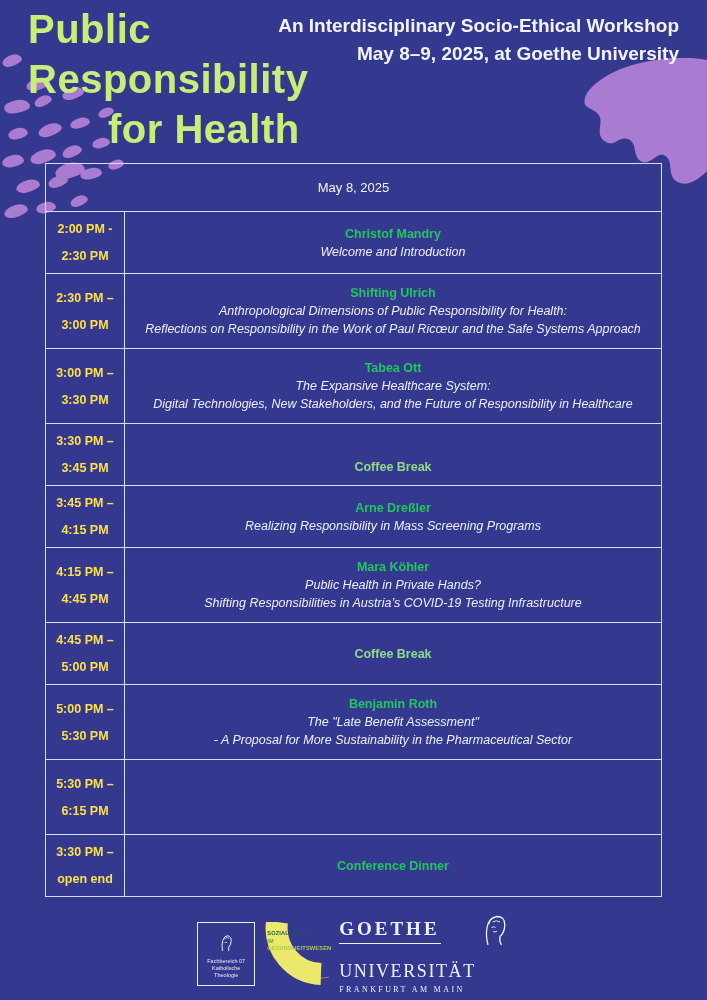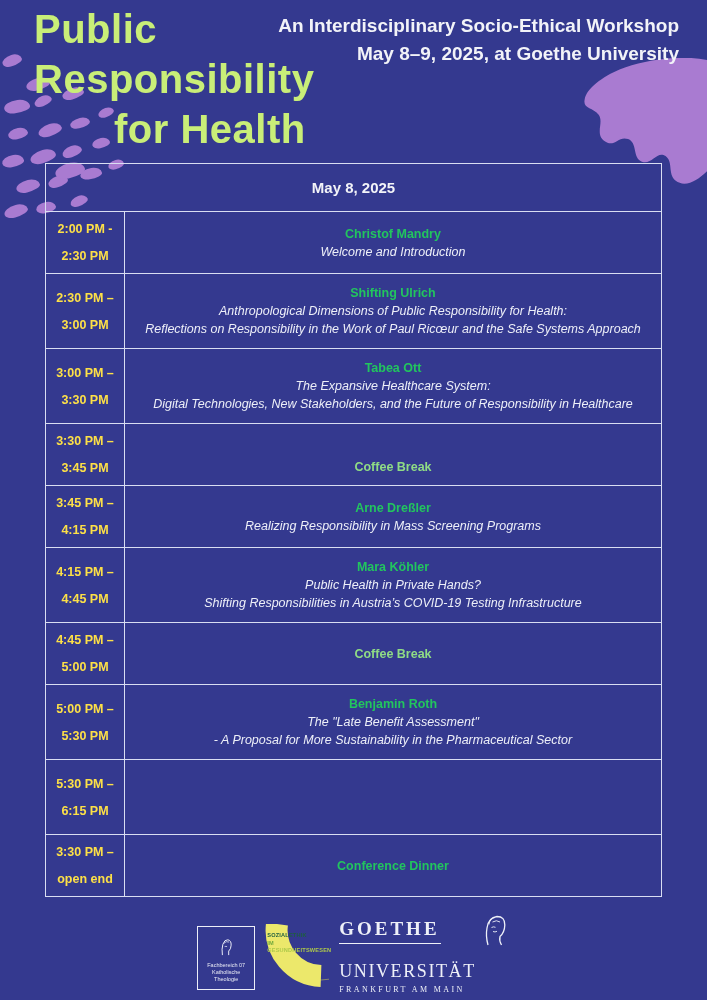--- a/index.html
+++ b/index.html
@@ -20,42 +20,42 @@
     z-index:1;
   }
   .hand-decor{
     position:absolute;
     top:58px;right:0;
     width:148px;height:132px;
     z-index:1;
   }
   
   .title-block{
-    position:absolute;left:34px;top:4px;z-index:3;
+    position:absolute;left:28px;top:4px;z-index:3;
     font-size:40px;font-weight:bold;line-height:50px;
     color:#C9EE78;
     letter-spacing:0.5px;
   }
   .title-line3{margin-left:80px;}
   .subtitle-block{
     position:absolute;right:28px;top:12px;z-index:2;
     text-align:right;
     font-size:19px;line-height:28px;font-weight:bold;
     color:#F2F3F8;
   }
   
   .schedule{
     position:absolute;left:45px;top:163px;width:617px;z-index:2;
     border:1.5px solid #D9DEF2;
     box-sizing:border-box;
   }
   .schedule-header{
     height:47px;
     display:flex;align-items:center;justify-content:center;
-    font-size:15px;font-weight:bold;
+    font-size:13px;font-weight:normal;
     border-bottom:1.3px solid #D9DEF2;
   }
   .row{display:flex;}
   .row + .row{border-top:1.3px solid #D9DEF2;}
   .cell{box-sizing:border-box;}
   .time{
     width:79px;flex:none;
     border-right:1.3px solid #D9DEF2;
     display:flex;flex-direction:column;justify-content:center;
     text-align:center;
@@ -68,21 +68,21 @@
     text-align:center;
     padding:9px 14px;
     font-size:12.5px;line-height:18px;
   }
   .line-name{font-weight:bold;color:#22c55e;}
   .line-title{font-style:italic;color:#EDEFF8;}
   .line-break{font-weight:bold;color:#8FDC85;}
   
   .footer{
     position:absolute;left:0;right:0;top:922px;height:68px;z-index:2;
-    display:flex;justify-content:center;align-items:flex-end;gap:10px;
+    display:flex;justify-content:center;align-items:flex-start;gap:10px;
   }
   .faculty-logo{
     width:58px;height:64px;box-sizing:border-box;
     border:1.5px solid #ECEEF8;
     display:flex;flex-direction:column;align-items:center;justify-content:flex-end;
     padding:5px 2px 6px 2px;gap:5px;
   }
   .faculty-caption{font-size:5.5px;line-height:7px;text-align:center;color:#E8EAF5;}
   .soz-logo{position:relative;width:64px;height:66px;}
   .soz-logo svg{position:absolute;left:0;top:0;}

